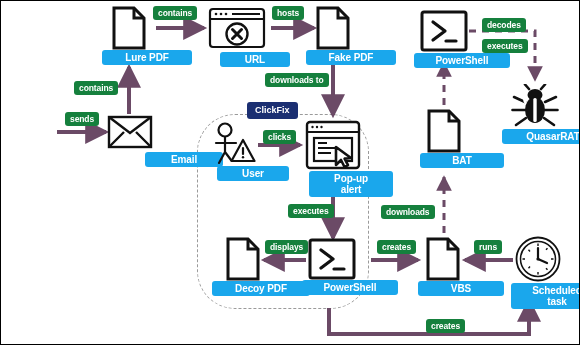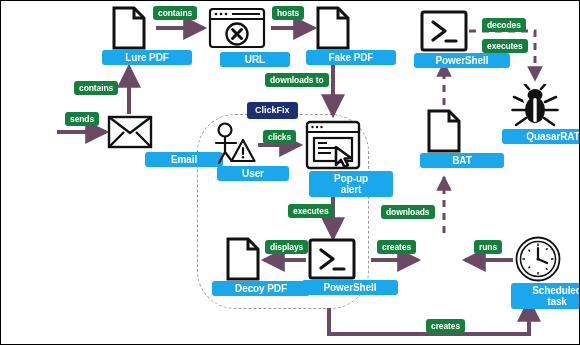--- a/index.html
+++ b/index.html
@@ -158,20 +158,27 @@
   </div>
 
   <div class="node" style="left:224px;top:236px;">
     <svg width="36" height="44" viewBox="0 0 36 44">
       <path d="M3,2 L23,2 L33,12 L33,42 L3,42 Z" fill="#fff" stroke="#111" stroke-width="3"></path>
       <path d="M23,2 L23,12 L33,12" fill="none" stroke="#111" stroke-width="3"></path>
     </svg>
     <div class="chip" style="left:-13px;top:44px;width:62px;">Decoy PDF</div>
   </div>
 
+  <div class="node" style="left:424px;top:236px;">
+    <svg width="36" height="44" viewBox="0 0 36 44">
+      <path d="M3,2 L23,2 L33,12 L33,42 L3,42 Z" fill="#fff" stroke="#111" stroke-width="3"></path>
+      <path d="M23,2 L23,12 L33,12" fill="none" stroke="#111" stroke-width="3"></path>
+    </svg>
+    <div class="chip" style="left:-7px;top:44px;width:50px;">VBS</div>
+  </div>
 
   <div class="node" style="left:513px;top:234px;">
     <svg width="48" height="48" viewBox="0 0 48 48">
       <circle cx="24" cy="24" r="21.5" fill="#fff" stroke="#111" stroke-width="1.8"></circle>
       <circle cx="24" cy="24" r="17.5" fill="#fff" stroke="#111" stroke-width="1.5"></circle>
       <g stroke="#111" stroke-width="1.4">
         <path d="M24,8.5 L24,11 M24,37 L24,39.5 M8.5,24 L11,24 M37,24 L39.5,24"></path>
         <path d="M33.5,13.2 L32,14.8 M14.5,33.2 L16,31.6 M14.5,14.8 L16,16.4 M33.5,34.8 L32,33.2"></path>
       </g>
       <path d="M24,24 L24,13 M24,24 L33,28" fill="none" stroke="#111" stroke-width="2.2" stroke-linecap="round"></path>

